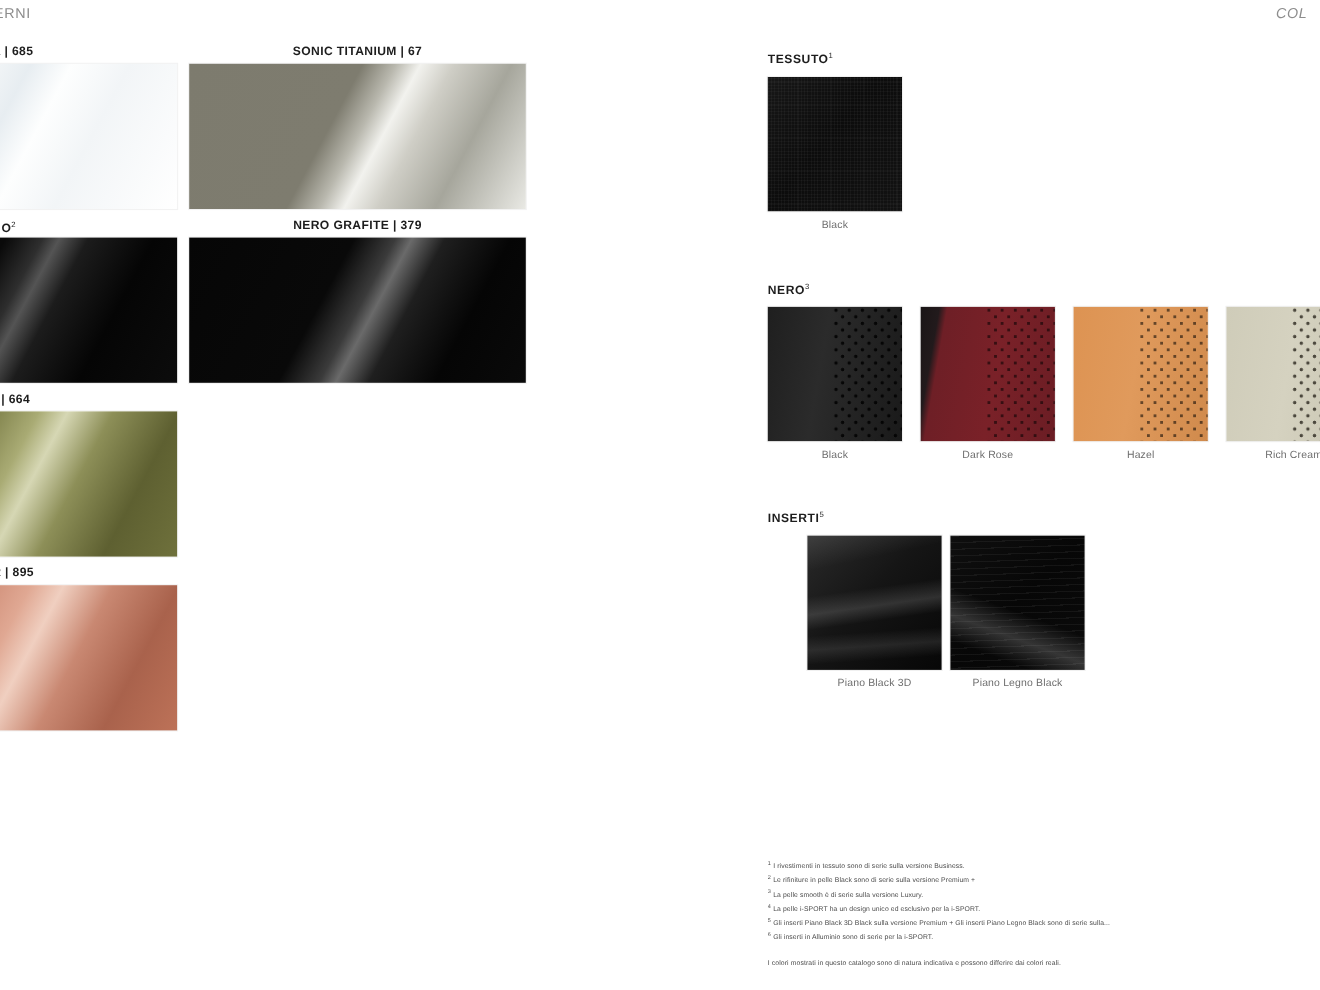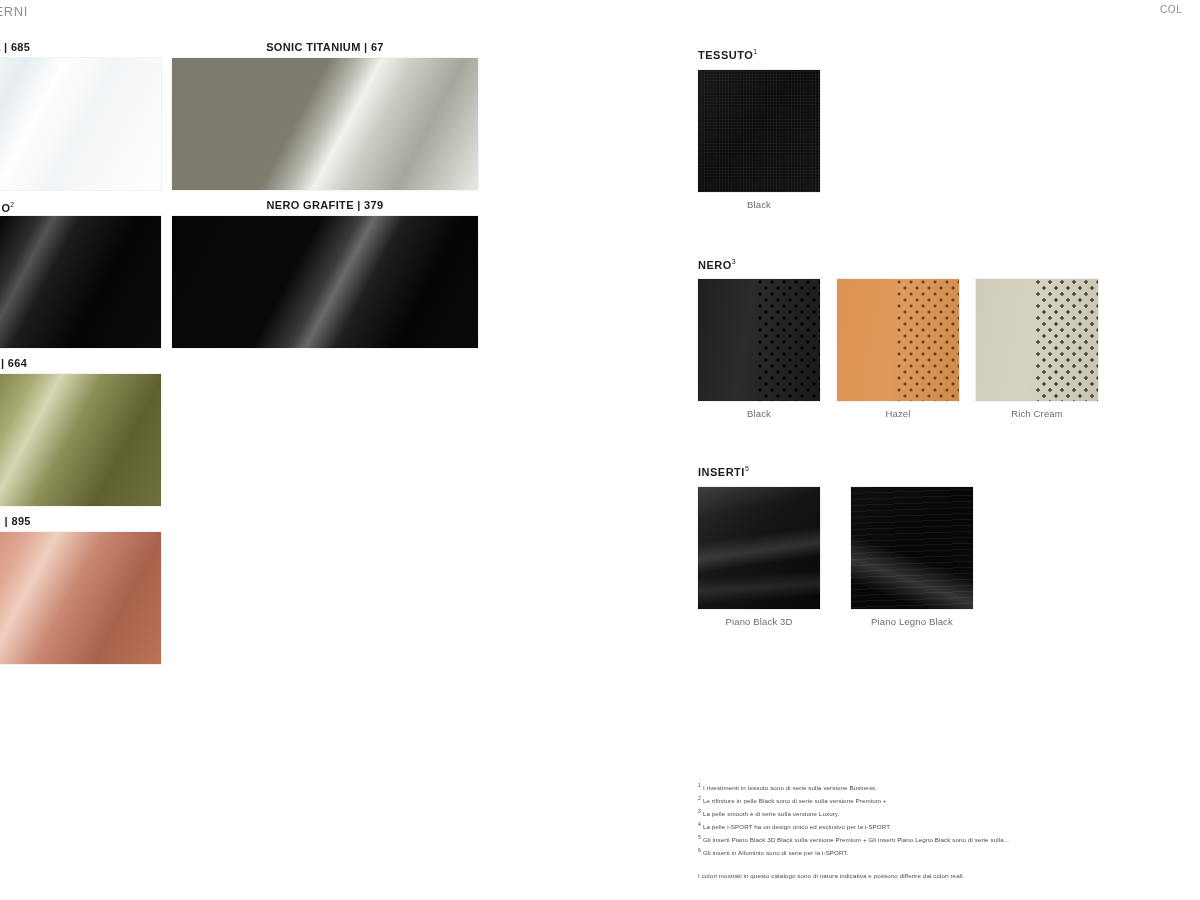--- a/index.html
+++ b/index.html
@@ -11,22 +11,23 @@
   .page{position:relative;width:1200px;height:900px;}
 
   
   .top-head-left{
     position:absolute;left:-14px;top:4px;
     font-size:13px;letter-spacing:.6px;color:#8d8d8d;font-weight:400;
     white-space:nowrap;
   }
   .top-head-right{
     position:absolute;left:1160px;top:4px;
-    font-size:10px;letter-spacing:.6px;color:#8d8d8d;font-weight:400;
+    font-size:13px;letter-spacing:.6px;color:#8d8d8d;font-weight:400;
     white-space:nowrap;
+    font-style:italic;
   }
 
   
   .ext-grid{position:absolute;left:-145px;top:40px;width:680px;}
   .ext-row{display:flex;gap:11px;margin-bottom:8px;}
   .ext-cell{width:306px;}
   .ext-label{
     font-size:11px;font-weight:700;color:#1d1d1d;letter-spacing:.35px;
     text-align:center;margin-bottom:4px;white-space:nowrap;
     overflow:hidden;height:14px;line-height:14px;
@@ -207,39 +208,45 @@
     <div>
       <div class="int-head"><span>NERO</span><sup>3</sup></div>
       <div class="sw-row" style="gap:17px;">
         <div class="sw-item">
           <div class="sw-box m-pelle-black">
               <div class="perf"></div>
             </div>
           <div class="sw-cap">Black</div>
         </div>
         <div class="sw-item">
+          <div class="sw-box m-pelle-rose">
+              <div class="perf"></div>
+            </div>
+          <div class="sw-cap">Dark Rose</div>
+        </div>
+        <div class="sw-item">
           <div class="sw-box m-pelle-hazel">
               <div class="perf"></div>
             </div>
           <div class="sw-cap">Hazel</div>
         </div>
         <div class="sw-item">
           <div class="sw-box m-pelle-cream">
               <div class="perf"></div>
             </div>
           <div class="sw-cap">Rich Cream</div>
         </div>
       </div>
     </div>
 
     <div class="gap-pelle"></div>
 
     <div>
       <div class="int-head"><span>INSERTI</span><sup>5</sup></div>
-      <div class="sw-row" style="gap:31px;">
+      <div class="sw-row" style="gap:8px;margin-left:36px;">
         <div class="sw-item">
           <div class="sw-box m-ins-3d"></div>
           <div class="sw-cap">Piano Black 3D</div>
         </div>
         <div class="sw-item">
           <div class="sw-box m-ins-legno"></div>
           <div class="sw-cap">Piano Legno Black</div>
         </div>
       </div>
     </div>

